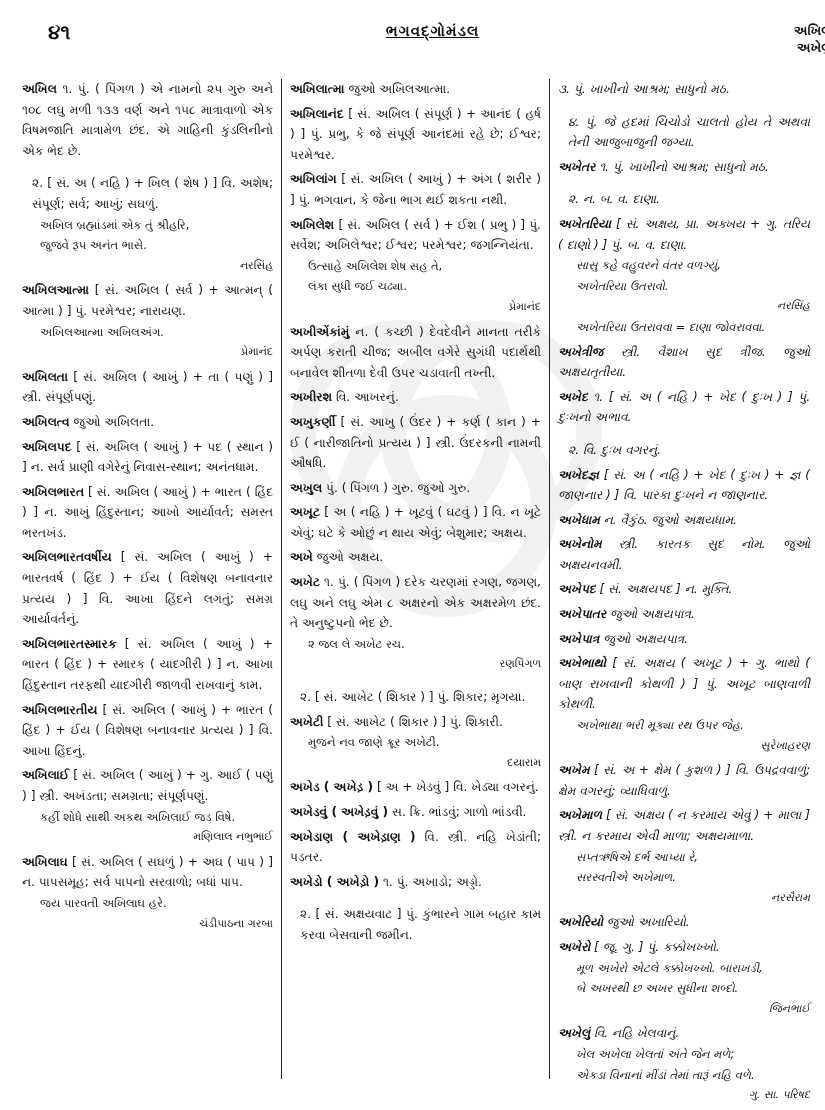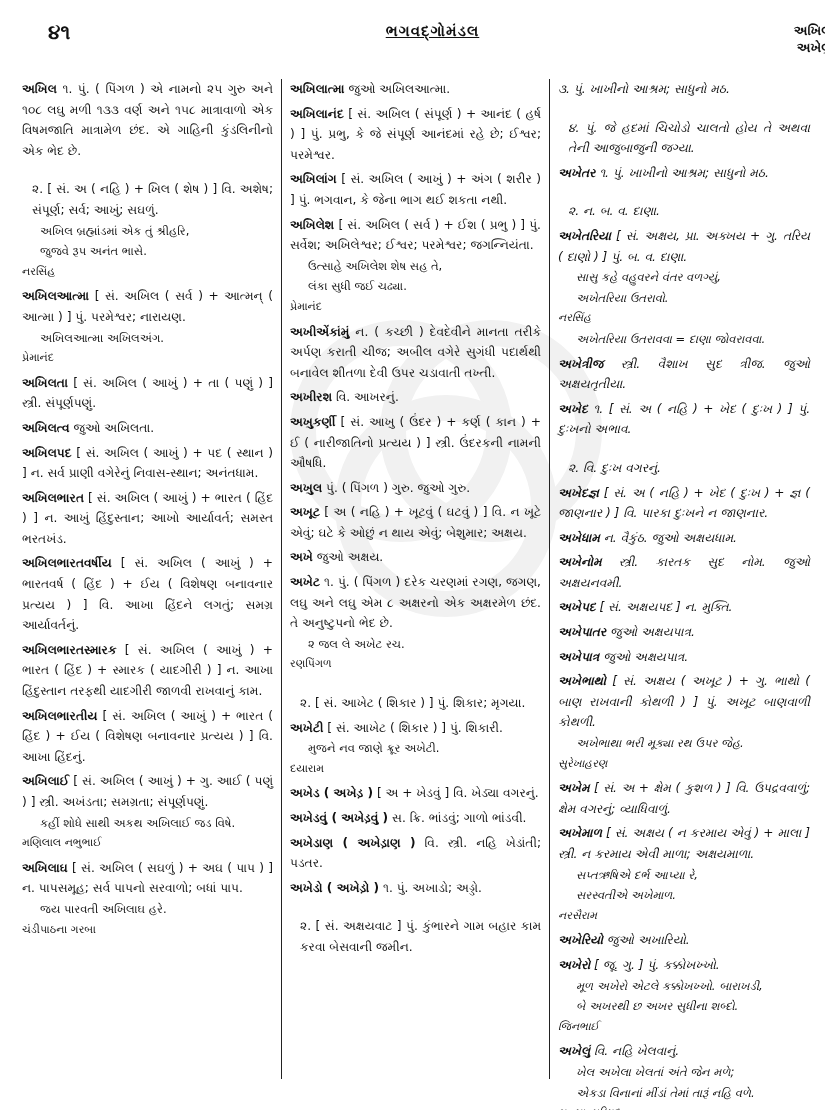--- a/index.html
+++ b/index.html
@@ -34,23 +34,23 @@
   }
   .col {
     box-sizing: border-box; padding: 0 8px; font-size: 12.2px; line-height: 20.6px;
     position: relative;
   }
   .col-1 { width: 264px; padding-left: 4px; border-right: 1.5px solid #222; }
   .col-2 { width: 268px; border-right: 1.5px solid #222; }
   .col-3 { width: 268px; font-style: italic; }
   .entry { margin: 0 0 4px 0; text-align: justify; }
   .headword { font-weight: bold; }
-  .sense { display: block; padding-left: 10px; margin-top: 18px; }
+  .sense { display: block; padding-left: 10px; margin-top: 12px; }
   .quote { display: block; padding-left: 18px; font-size: 11.5px; }
-  .attrib { display: block; font-size: 11px; }
+  .attrib { display: block; text-align: right; font-size: 11px; }
 </style>
 </head>
 <body>
 
 <div class="watermark">
   <span style="left:20px; top:20px; width:170px; height:170px;"></span>
   <span style="left:110px; top:20px; width:170px; height:170px;"></span>
   <span style="left:65px; top:95px; width:170px; height:170px;"></span>
 </div>
 

